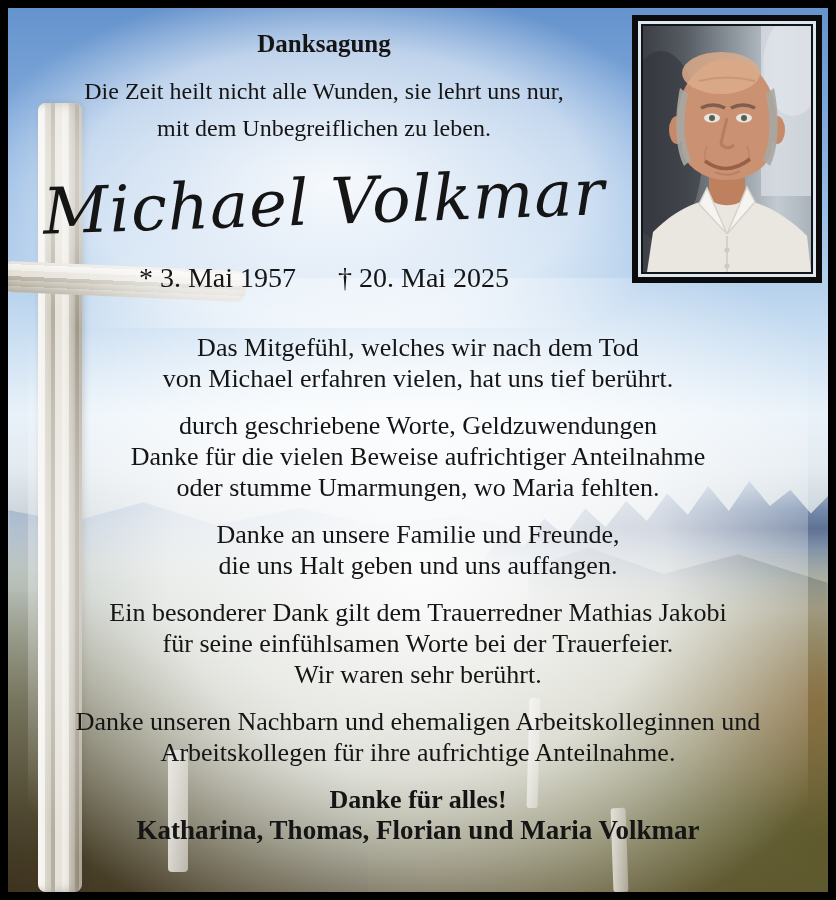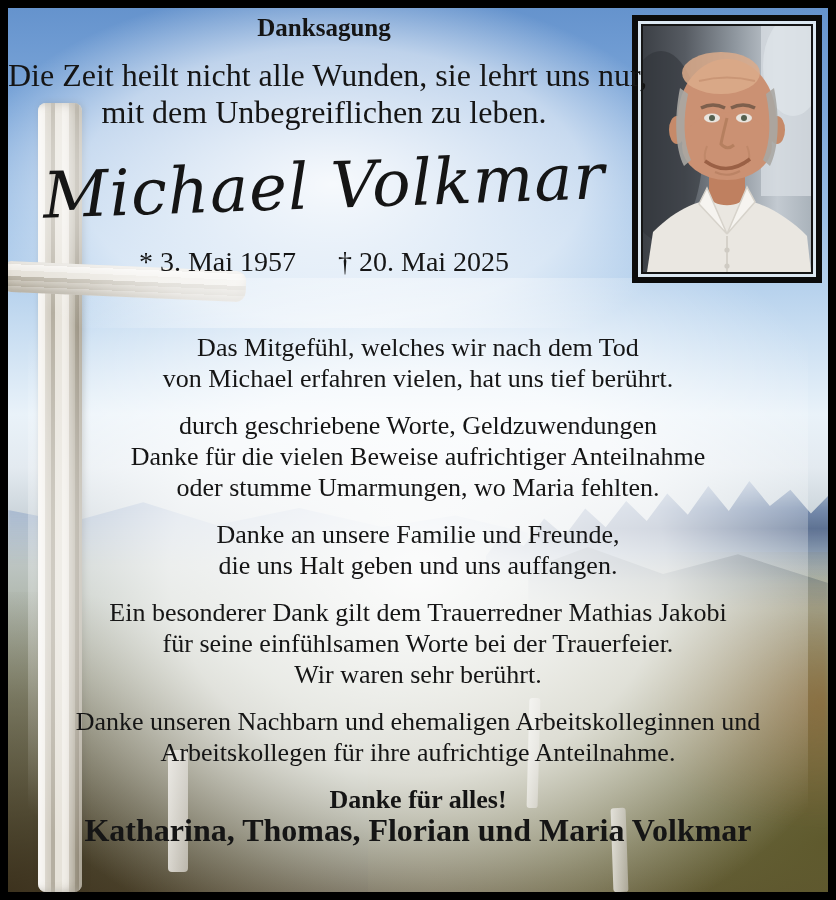--- a/index.html
+++ b/index.html
@@ -51,31 +51,31 @@
   .glow-center{left:20px;top:270px;width:780px;height:614px;
     background:radial-gradient(ellipse at 50% 48%,rgba(255,255,255,.95) 0%,rgba(255,255,255,.72) 45%,rgba(255,255,255,.25) 72%,rgba(255,255,255,0) 88%);}
 
   
   .photo-frame{left:624px;top:7px;width:190px;height:268px;box-sizing:border-box;
     border:6px solid #0b0b0b;background:#dce8f2;padding:3px;}
   .photo-mat{width:100%;height:100%;box-sizing:border-box;border:2px solid #161616;}
   .photo-mat svg{display:block;width:100%;height:100%;}
 
   
-  .top-block{left:0;top:0;width:632px;text-align:center;padding-top:4px;}
+  .top-block{left:0;top:0;width:632px;text-align:center;padding-top:20px;}
   .title{font-size:25px;font-weight:bold;line-height:32px;}
-  .quote{font-size:32px;line-height:37px;margin-top:13px;}
+  .quote{font-size:24px;line-height:37px;margin-top:13px;}
   .name{font-family:"DejaVu Serif", serif;font-style:italic;font-size:64px;line-height:104px;
     letter-spacing:1px;margin-top:3px;transform:rotate(-2deg);}
   .dates{font-size:28px;line-height:32px;margin-top:8px;}
   .dates .death{margin-left:42px;}
   .body-block{left:0;top:308px;width:820px;text-align:center;font-size:26px;line-height:31px;}
   .para{margin:16px 0 12px 0;}
   .closing{font-weight:bold;}
-  .closing .family{font-size:32px;}
+  .closing .family{font-size:27px;}
   .line{white-space:nowrap;}
 </style>
 </head>
 <body>
 
 <div class="card">
   <div class="inner">
 
     <div class="layer sky"></div>
     <div class="layer ridge-left"></div>

